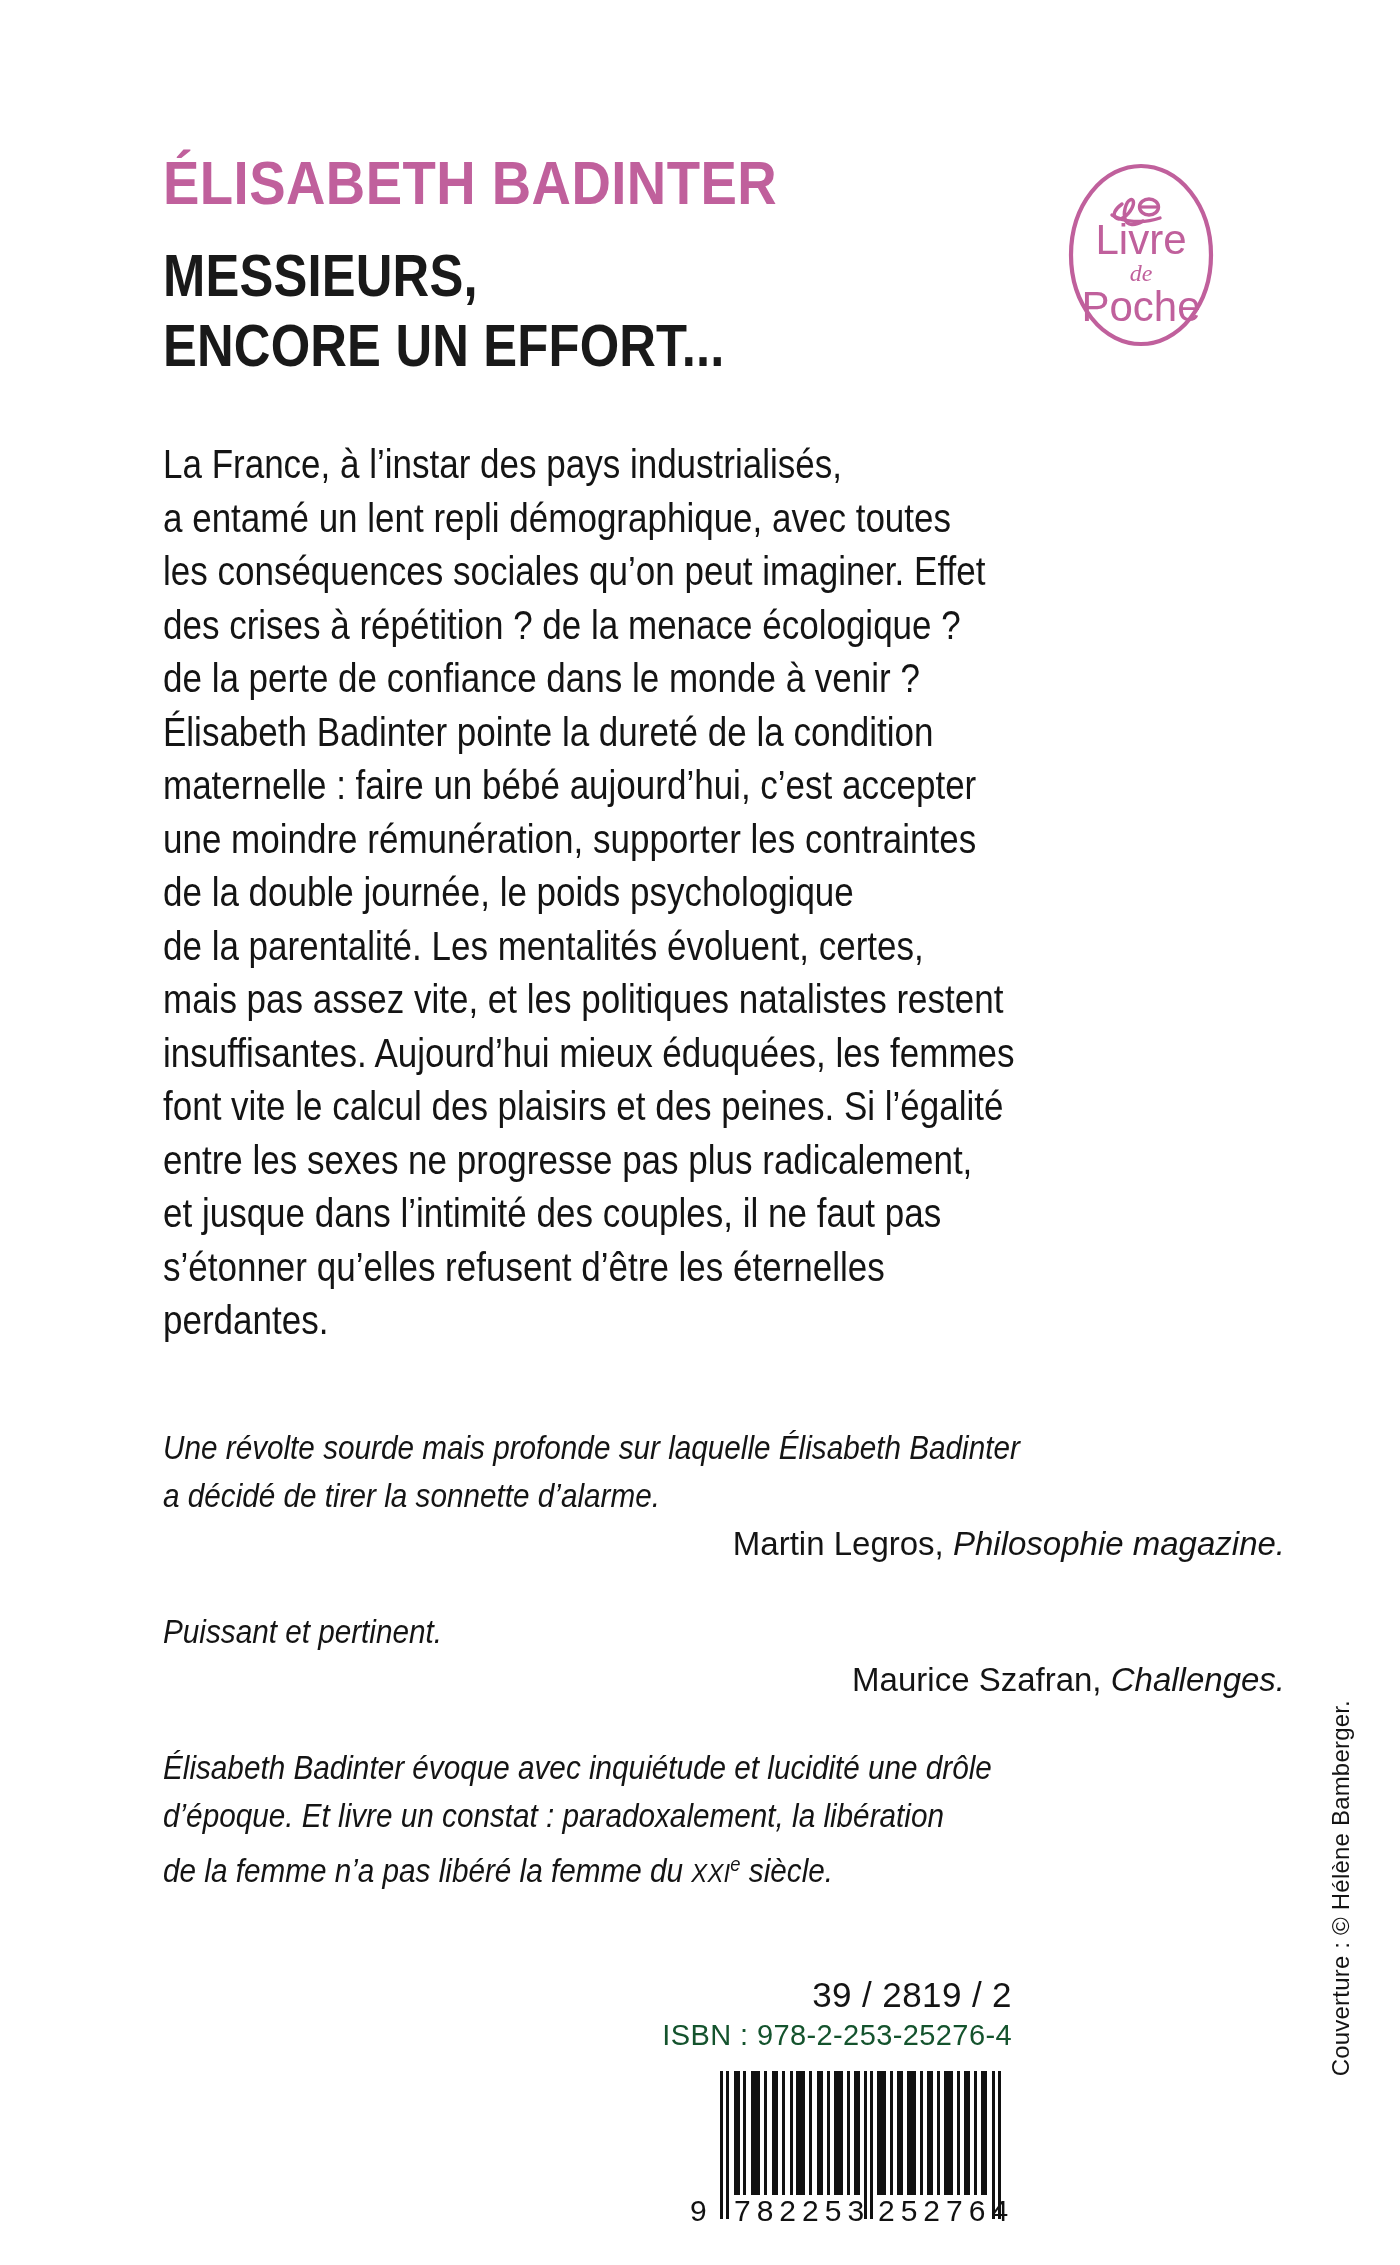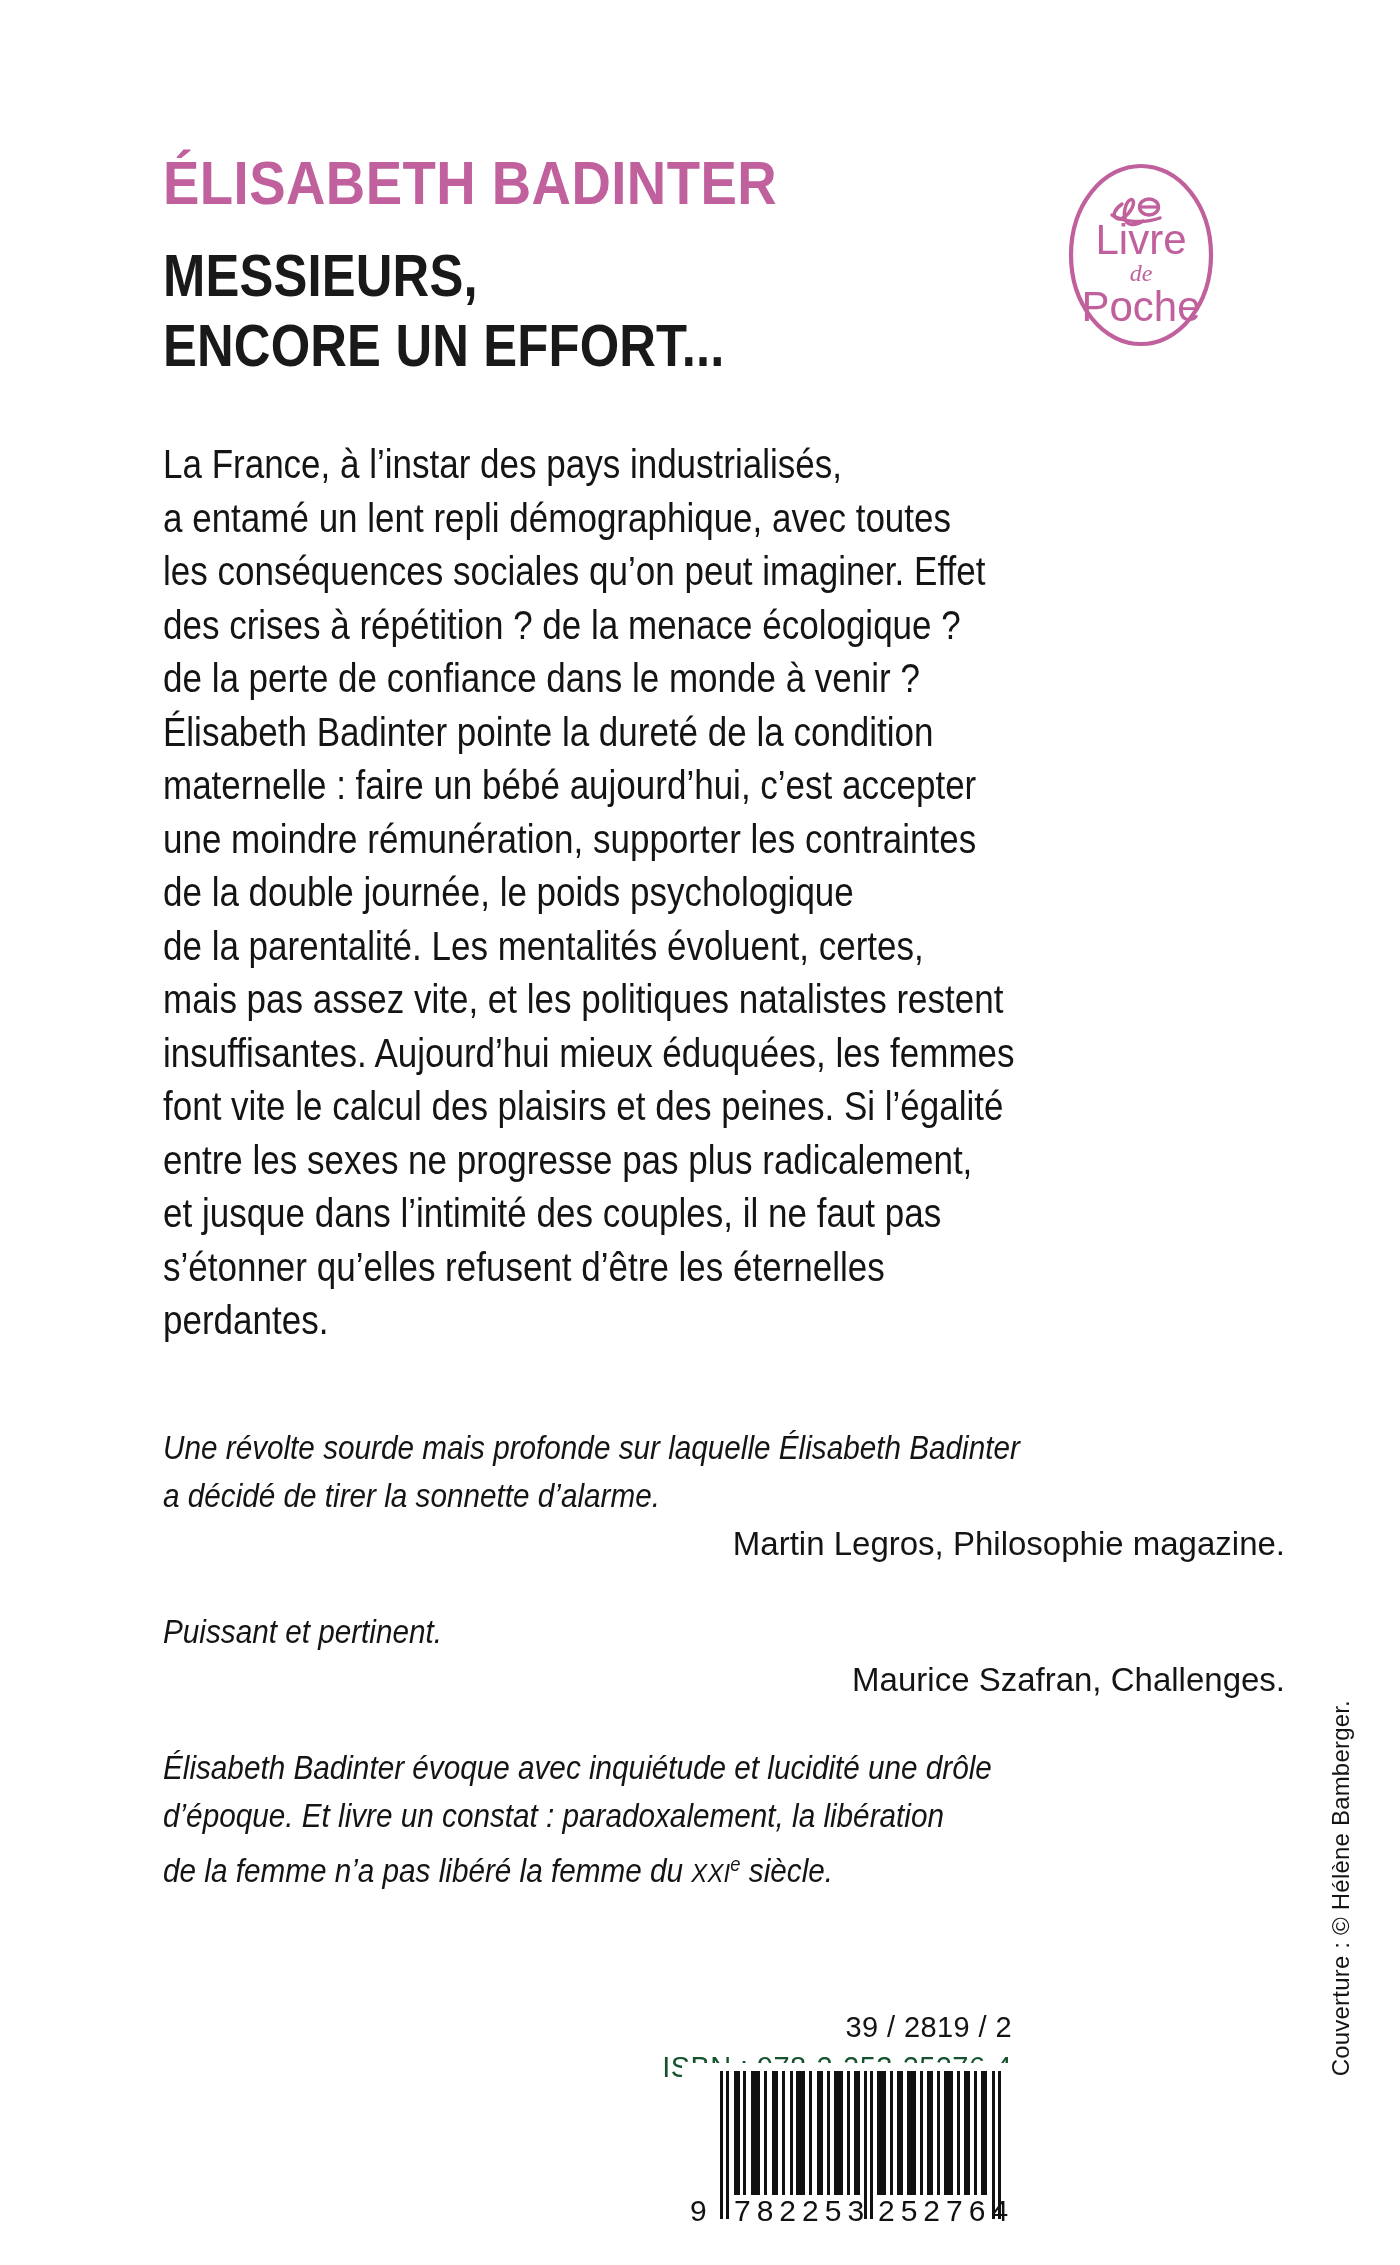--- a/index.html
+++ b/index.html
@@ -103,38 +103,37 @@
   .quote-text .qline { display: block; white-space: nowrap; }
 
   .quote-attrib {
     font-size: 33px;
     line-height: 48px;
     text-align: right;
     color: #141414;
     padding-right: 8px;
     font-style: normal;
   }
-  .quote-attrib .source { }
+  .quote-attrib .source { font-style: italic; }
   .sc { font-size: 0.80em; letter-spacing: 0.3px; }
   .sup { font-size: 0.62em; vertical-align: 0.52em; }
 
   
   .isbn-area {
     position: absolute;
     right: 128px;
     top: 1975px;
     text-align: right;
     width: 560px;
   }
   .ref-line {
-    font-size: 29px;
+    font-size: 35px;
     line-height: 40px;
     color: #141414;
     letter-spacing: 0.4px;
-    margin-top: 32px;
   }
   .isbn-line {
     font-size: 29px;
     line-height: 40px;
     color: #14532d;
     letter-spacing: 0.4px;
   }
 
   
   .barcode {

